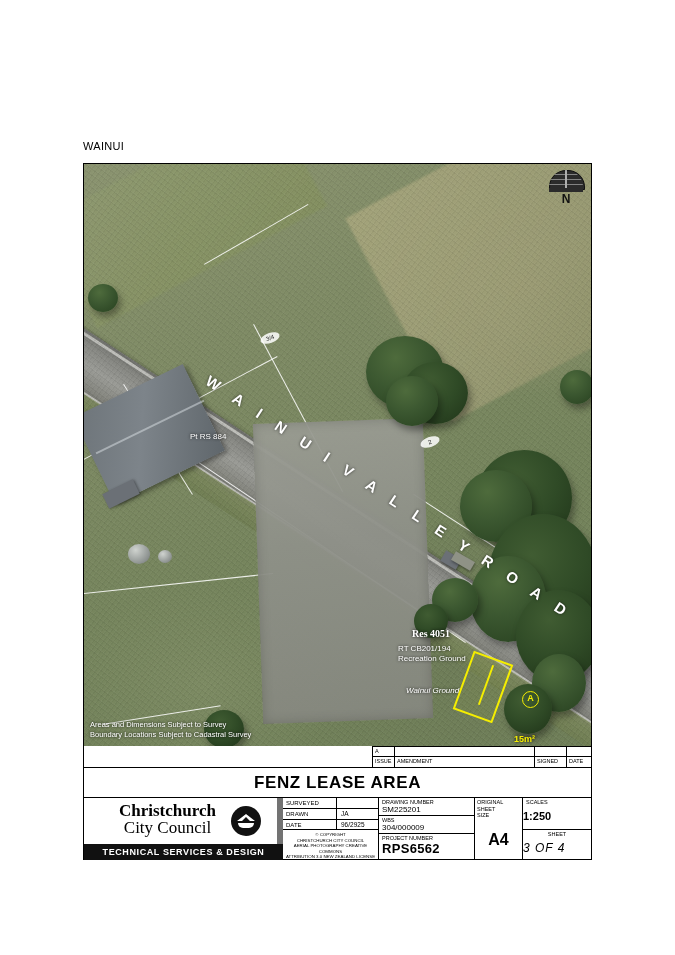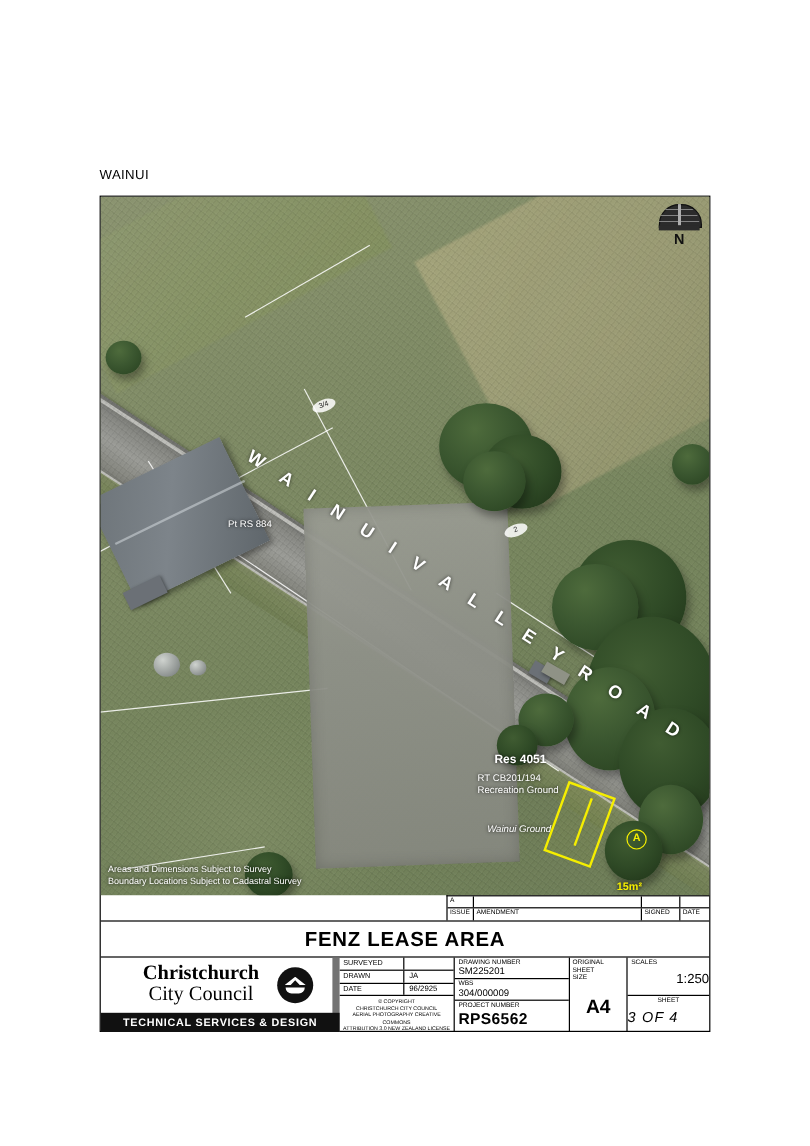--- a/index.html
+++ b/index.html
@@ -184,21 +184,21 @@
   }
 
   
   .map-text {
     position: absolute;
     color: #ffffff;
     font-size: 8px;
     text-shadow: 0 0 3px rgba(0,0,0,.9);
     white-space: nowrap;
   }
-  .map-text.big { font-size: 10px; font-weight: bold; }
+  .map-text.big { font-size: 10px; font-weight: bold; font-family: Liberation Serif, serif; }
   .map-text.italic { font-style: italic; }
 
   
   #lease-poly {
     position: absolute;
     left: 378px; top: 492px;
     width: 38px; height: 58px;
     border: 2px solid #f5ee00;
     transform: rotate(20deg);
     background: rgba(255,255,0,0.03);
@@ -464,21 +464,21 @@
     flex: 1;
     box-sizing: border-box;
     display: flex;
     flex-direction: column;
   }
   #sc-cell .top {
     border-bottom: 1px solid #000;
     flex: 1;
   }
   #sc-cell .k { font-size: 5.5px; padding: 1px 3px; }
-  #sc-cell .v { text-align: right; font-size: 11px; font-weight: normal; padding-top: 4px; }
+  #sc-cell .v { text-align: left; font-size: 11px; font-weight: bold; padding-top: 4px; }
   #sc-cell .bot { flex: 1; }
   #sc-cell .sheetv { font-size: 12px; padding-top: 3px; letter-spacing: 1px; font-style: italic; }
 </style>
 </head>
 <body>
 
 <div id="page-label">WAINUI</div>
 
 <div id="drawing">
 

